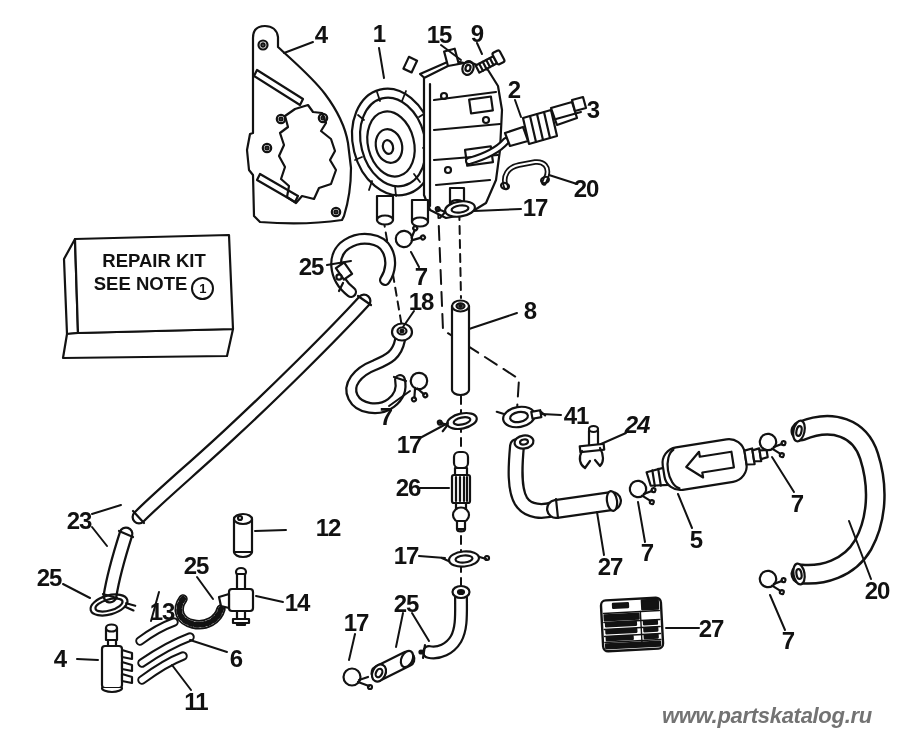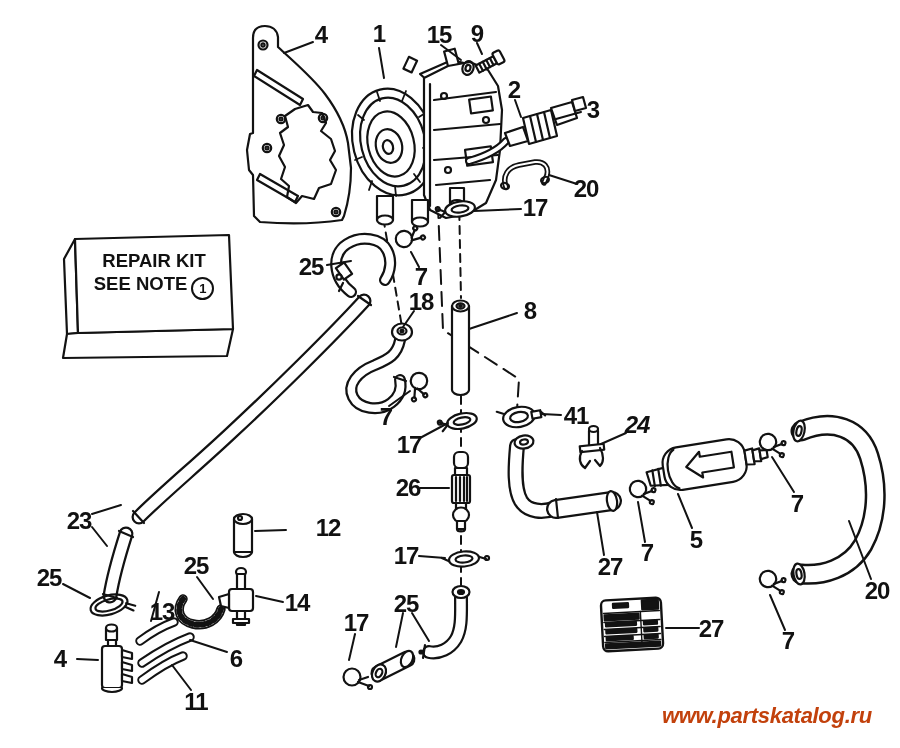--- a/index.html
+++ b/index.html
@@ -452,15 +452,15 @@
       <div class="callout" style="left: 297px; top: 603px;">14</div>
       <div class="callout" style="left: 60px; top: 659px;">4</div>
       <div class="callout" style="left: 236px; top: 659px;">6</div>
       <div class="callout" style="left: 196px; top: 702px;">11</div>
       <div class="callout" style="left: 356px; top: 623px;">17</div>
       <div class="callout" style="left: 406px; top: 604px;">25</div>
       <div class="callout" style="left: 711px; top: 629px;">27</div>
       <div class="callout" style="left: 788px; top: 641px;">7</div>
     </div>
 
-<div id="watermark" style="color: #c2410c;">www.partskatalog.ru</div>
+<div id="watermark" style="color: #737373;">www.partskatalog.ru</div>
 
 </div>
 
 </body></html>

